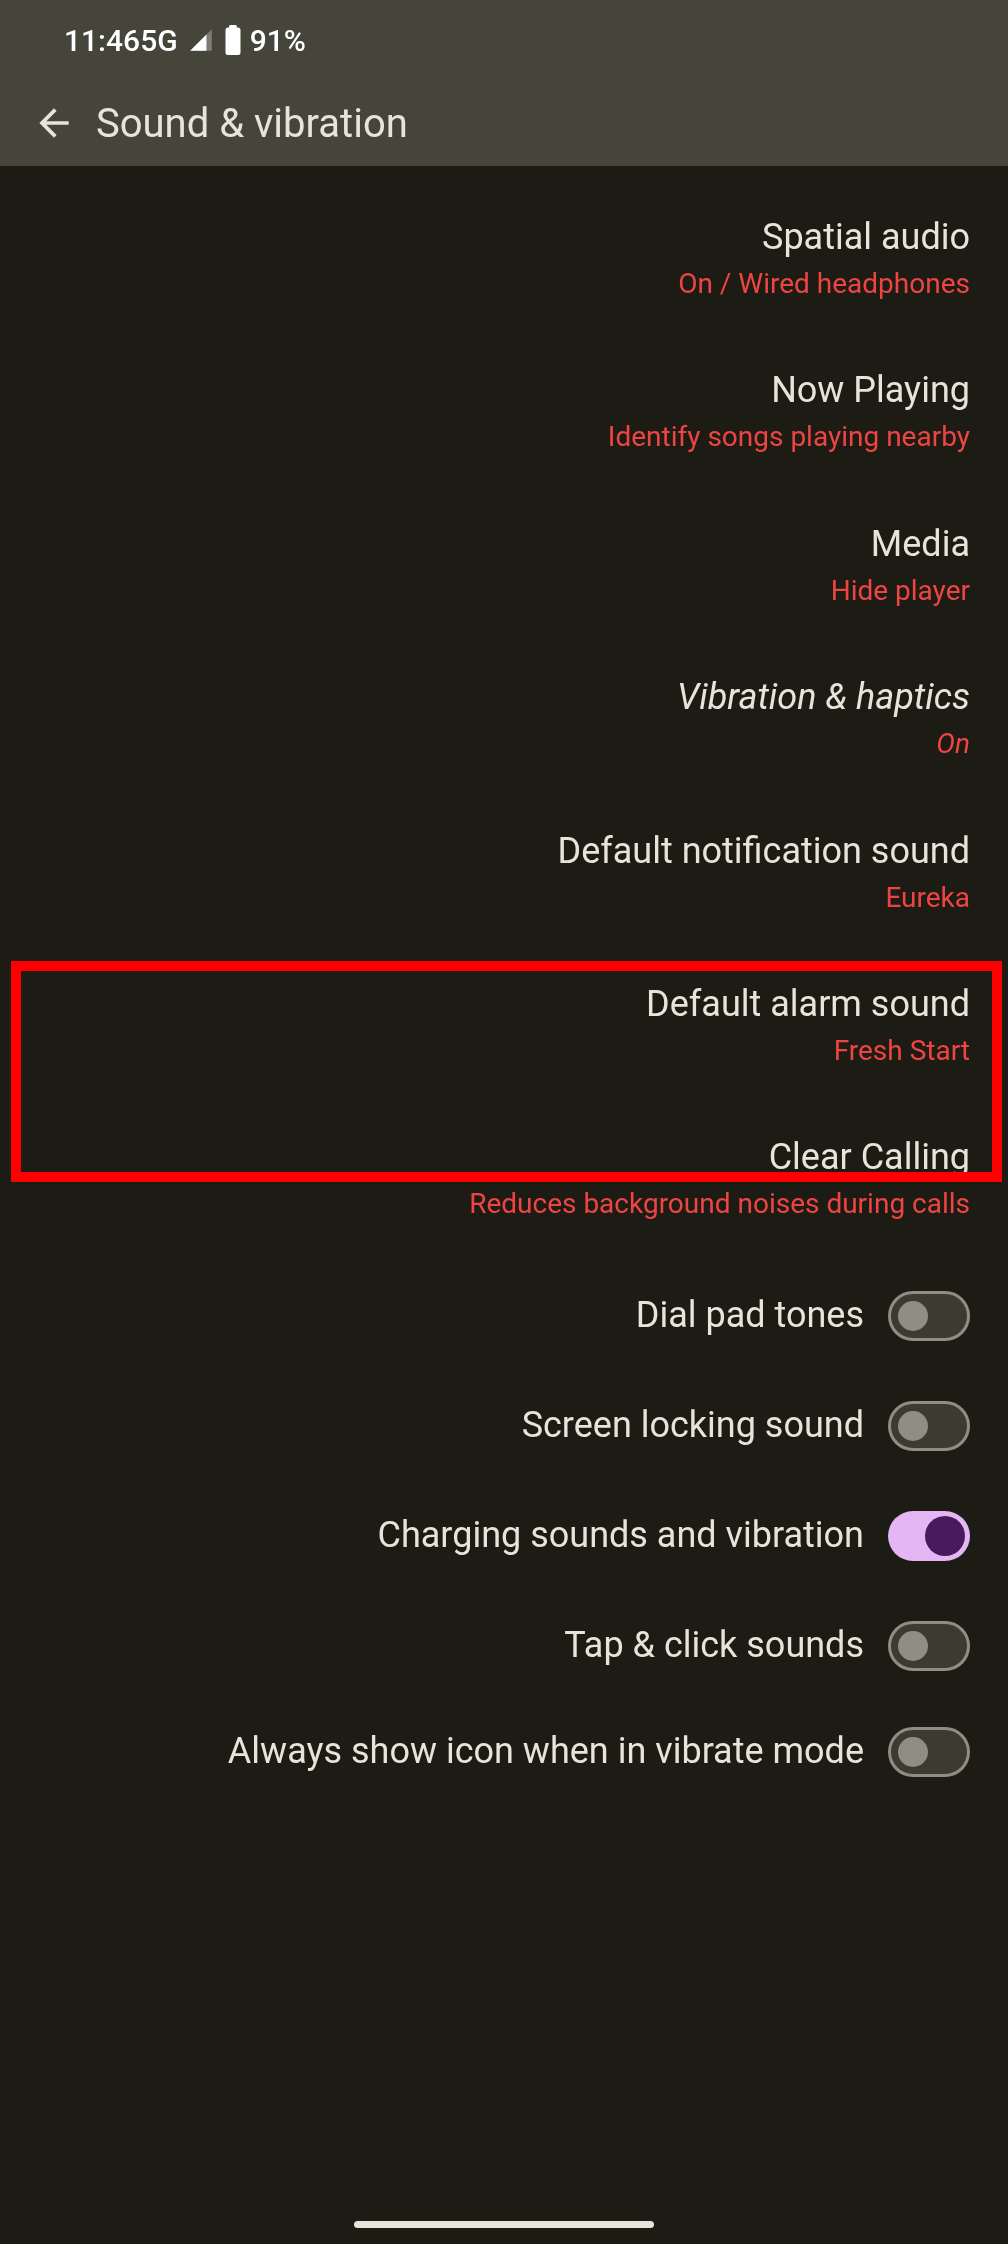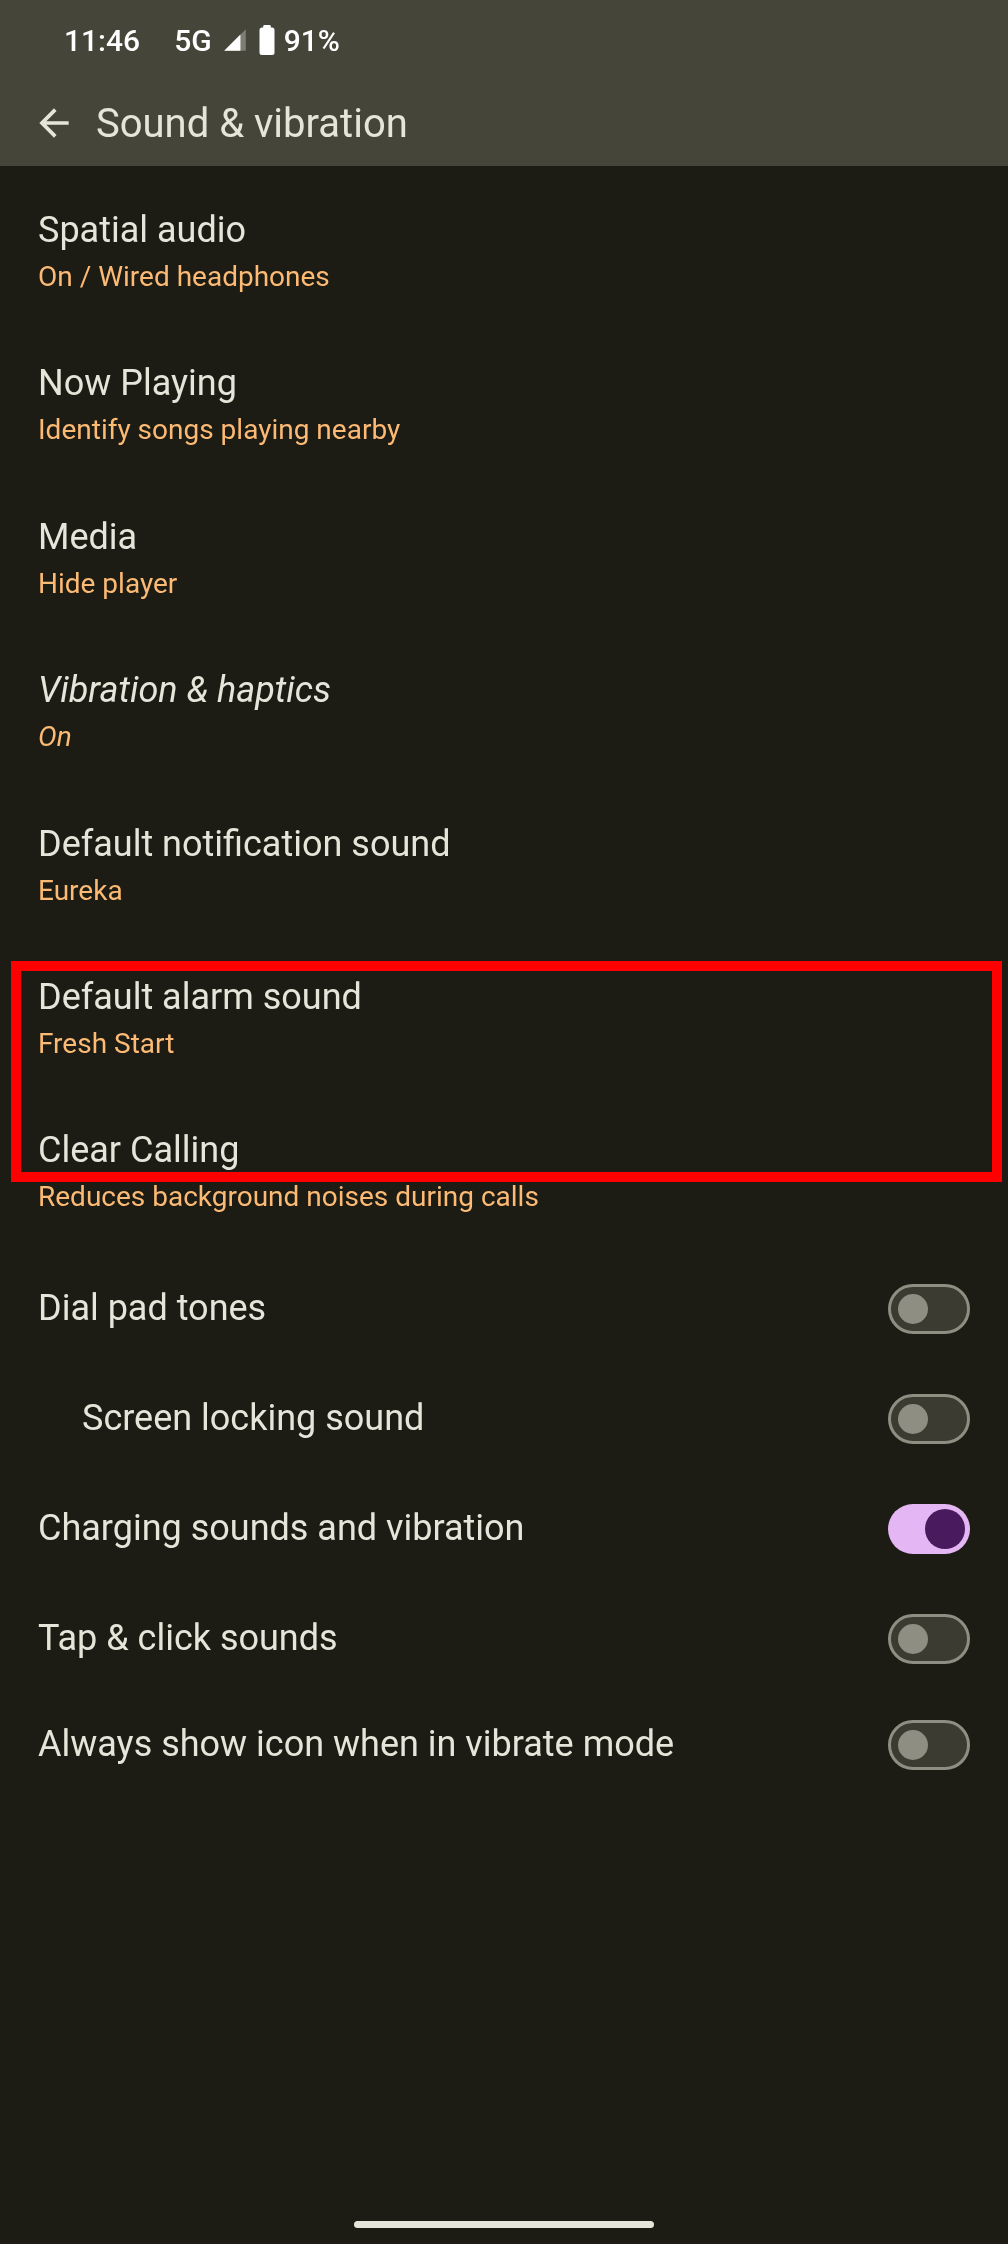--- a/index.html
+++ b/index.html
@@ -19,21 +19,20 @@
       align-items: center;
       padding: 0 44px 0 64px;
       font-size: 30px;
       font-weight: 500;
       color: #fff;
     }
     .status-right {
       display: flex;
       align-items: center;
       gap: 8px;
-      margin-left: 34px;
     }
     .app-bar {
       height: 86px;
       background: #45453a;
       display: flex;
       align-items: center;
       padding: 0 28px;
       gap: 16px;
     }
     .back-btn {
@@ -43,21 +42,22 @@
       align-items: center;
       justify-content: center;
       color: #e6e5d9;
     }
     .app-title {
       font-size: 40px;
       font-weight: 400;
       color: #e6e5d9;
     }
     .content {
-      padding-top: 22px;
+      padding-top: 29px;
+      text-align: right;
     }
     .list-item {
       padding: 28px 38px 28px 38px;
       display: flex;
       align-items: center;
       justify-content: space-between;
       gap: 24px;
     }
     .list-item-text {
       flex: 1;
@@ -67,21 +67,21 @@
     }
     .item-title {
       font-size: 36px;
       font-weight: 400;
       color: #e6e5d9;
       line-height: 1.25;
     }
     .item-subtitle {
       font-size: 28px;
       font-weight: 400;
-      color: #fdba74;
+      color: #ef4444;
       line-height: 1.3;
     }
     .toggle {
       width: 82px;
       height: 50px;
       border-radius: 50px;
       position: relative;
       flex-shrink: 0;
     }
     .toggle-off {

